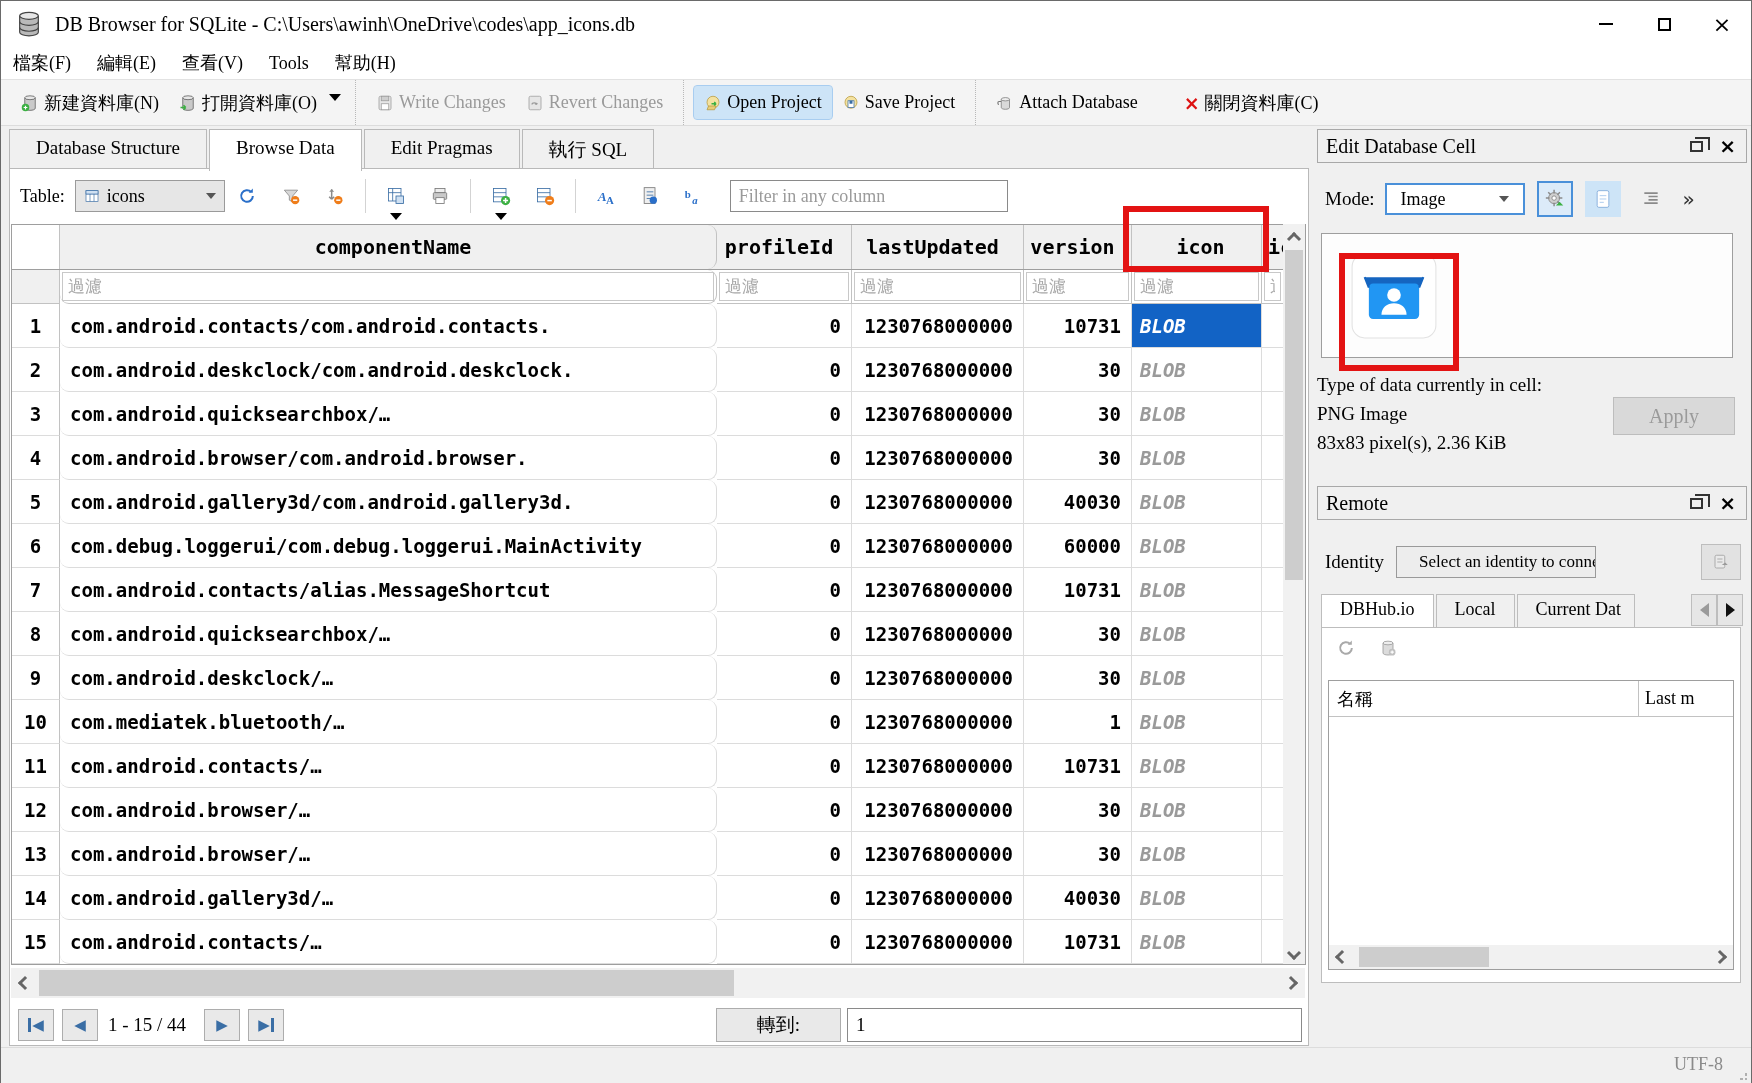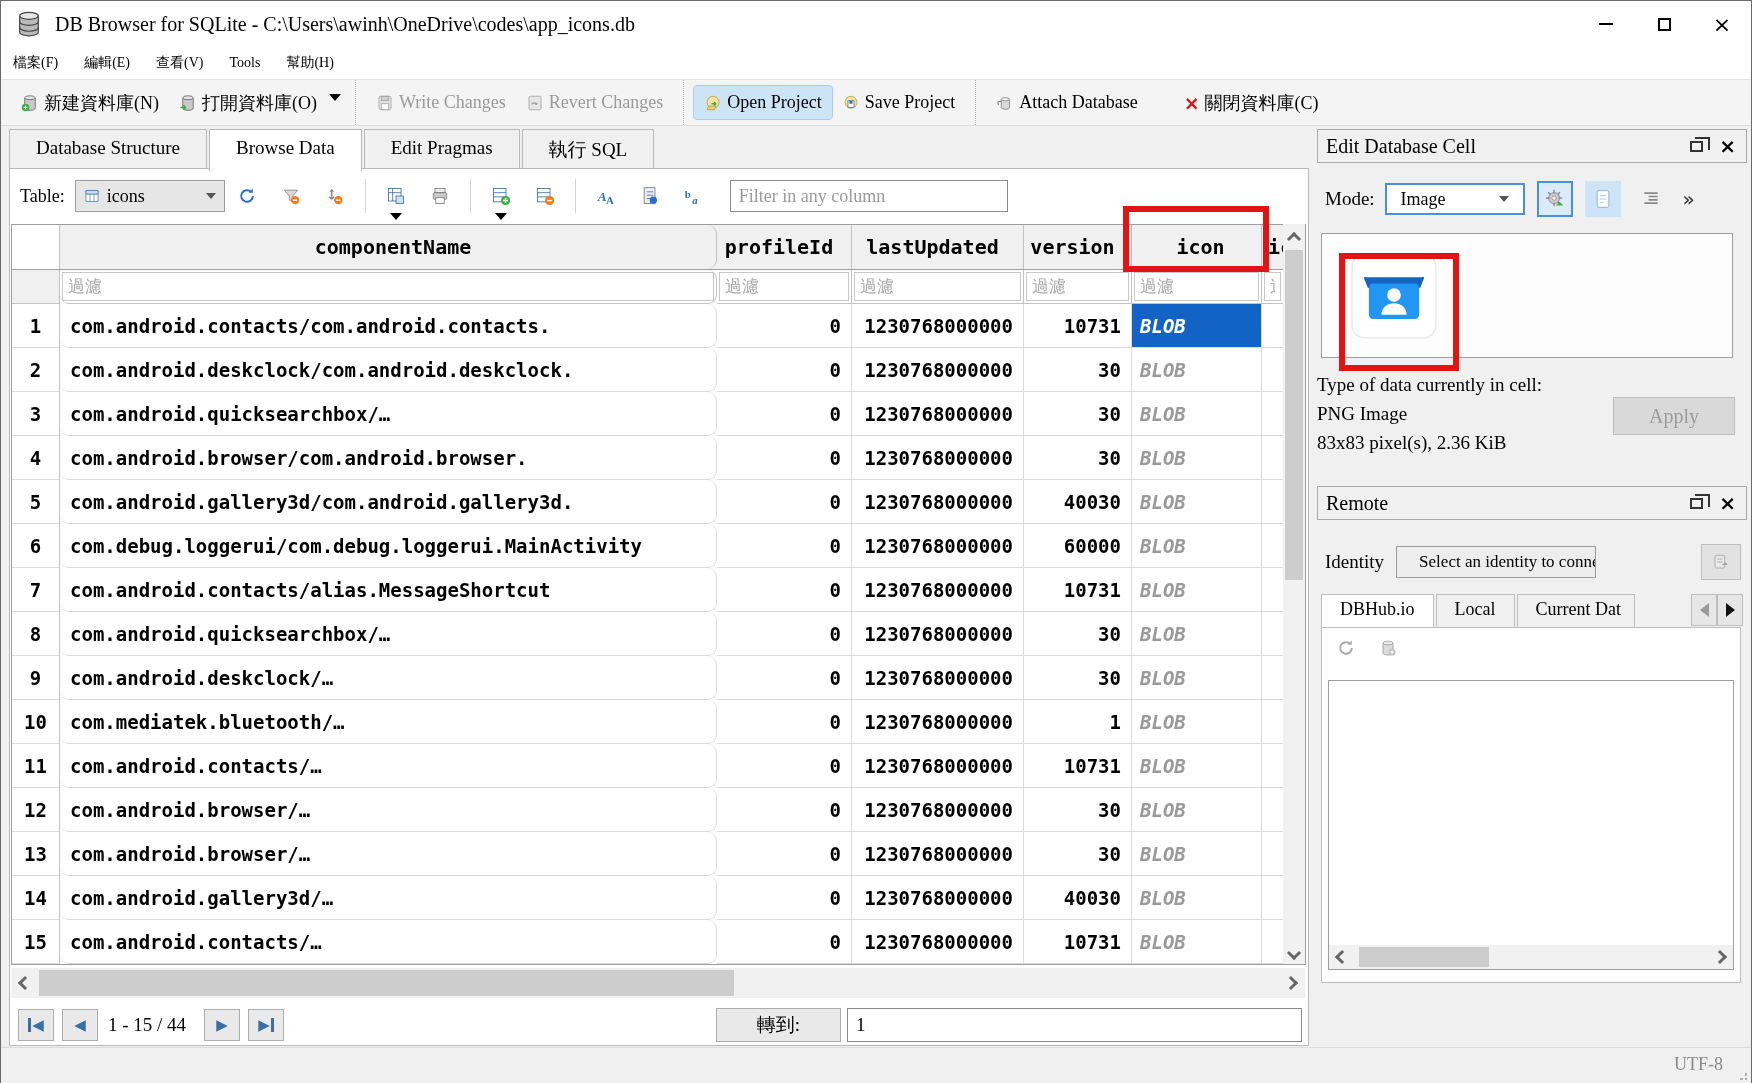--- a/index.html
+++ b/index.html
@@ -14,21 +14,21 @@
   .app-icon { margin-left:14px; width:28px; height:28px; }
   .title-text { margin-left:12px; font-size:20px; color:#000; }
   .win-controls { position:absolute; right:0; top:0; height:46px; display:flex; }
   .win-btn { width:58px; height:46px; display:flex; align-items:center; justify-content:center; }
   .glyph-min { width:14px; border-top:2px solid #000; }
   .glyph-max { width:13px; height:13px; border:2px solid #000; }
   .glyph-close { font-size:22px; font-family:"DejaVu Sans",sans-serif; color:#000; }
 
   
   .menubar { position:absolute; left:0; top:46px; width:100%; height:32px; background:#fff;
-             display:flex; align-items:center; gap:26px; padding-left:12px; font-size:14px; }
+             display:flex; align-items:center; gap:26px; padding-left:12px; font-size:18px; }
 
   
   .toolbar { position:absolute; left:0; top:78px; width:100%; height:47px; background:#f4f4f4;
              border-top:1px solid #e2e2e2; border-bottom:1px solid #dcdcdc;
              display:flex; align-items:center; font-size:18px; }
   .tgroup { display:flex; align-items:center; height:100%; padding:0 10px;
             border-left:1px dotted #b8b8b8; }
   .tgroup:first-child { border-left:none; }
   .tbtn { display:flex; align-items:center; gap:5px; padding:6px 10px; border-radius:3px;
           color:#000; white-space:nowrap; }
@@ -914,20 +914,24 @@
           <div>
             <svg width="20" height="20" viewBox="0 0 24 24">
                 <path d="M6 6v12c0 1.4 2.7 2.4 6 2.4s6-1 6-2.4V6" fill="#dcdcdc" stroke="#9a9a9a"></path>
                 <ellipse cx="12" cy="6" rx="6" ry="2.2" fill="#eee" stroke="#9a9a9a"></ellipse>
                 <circle cx="17" cy="17" r="4" fill="#c0c0c0"></circle>
                 <path d="M15 17h4m-2-2v4" stroke="#fff" stroke-width="1.4"></path>
               </svg>
           </div>
         </div>
         <div class="r-list">
+          <div class="r-list-head">
+            <div class="r-col-name">名稱</div>
+            <div class="r-col-last">Last m</div>
+          </div>
           <div class="r-hscroll">
             <div class="cap">
                 <div class="chev chev-left"></div>
               </div>
             <div class="thumb"></div>
             <div style="flex:1;"></div>
             <div class="cap">
                 <div class="chev chev-right"></div>
               </div>
           </div>

